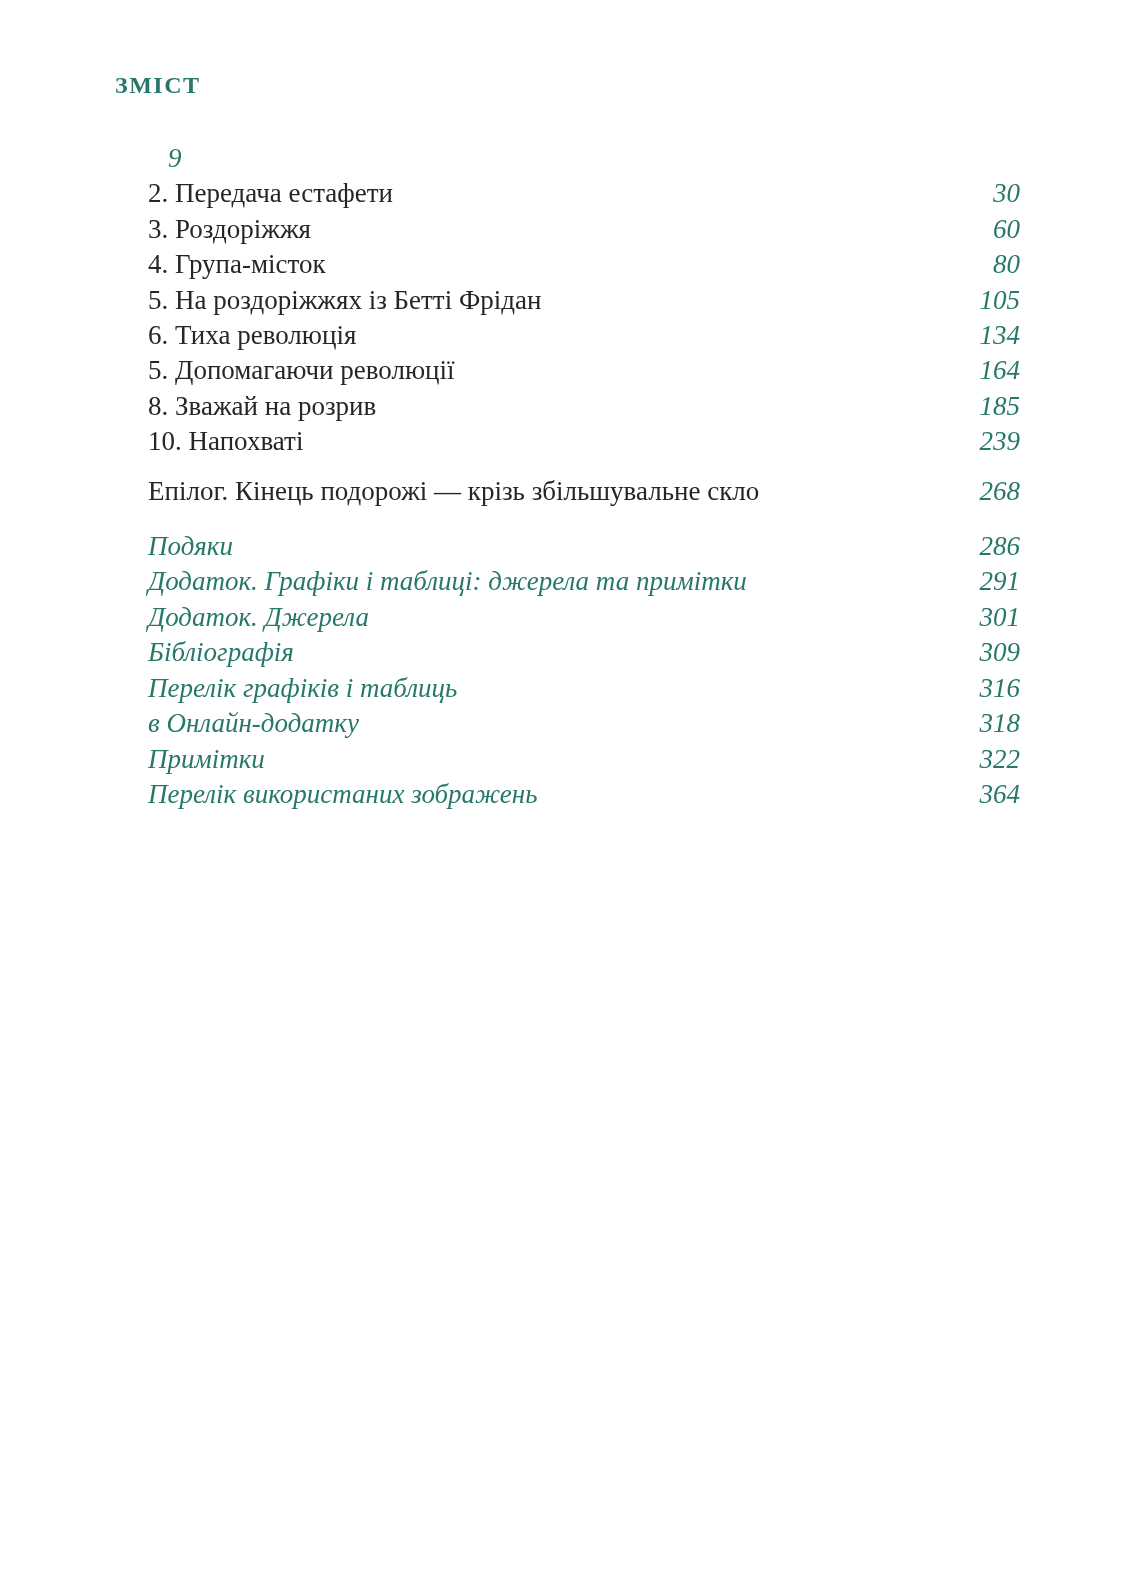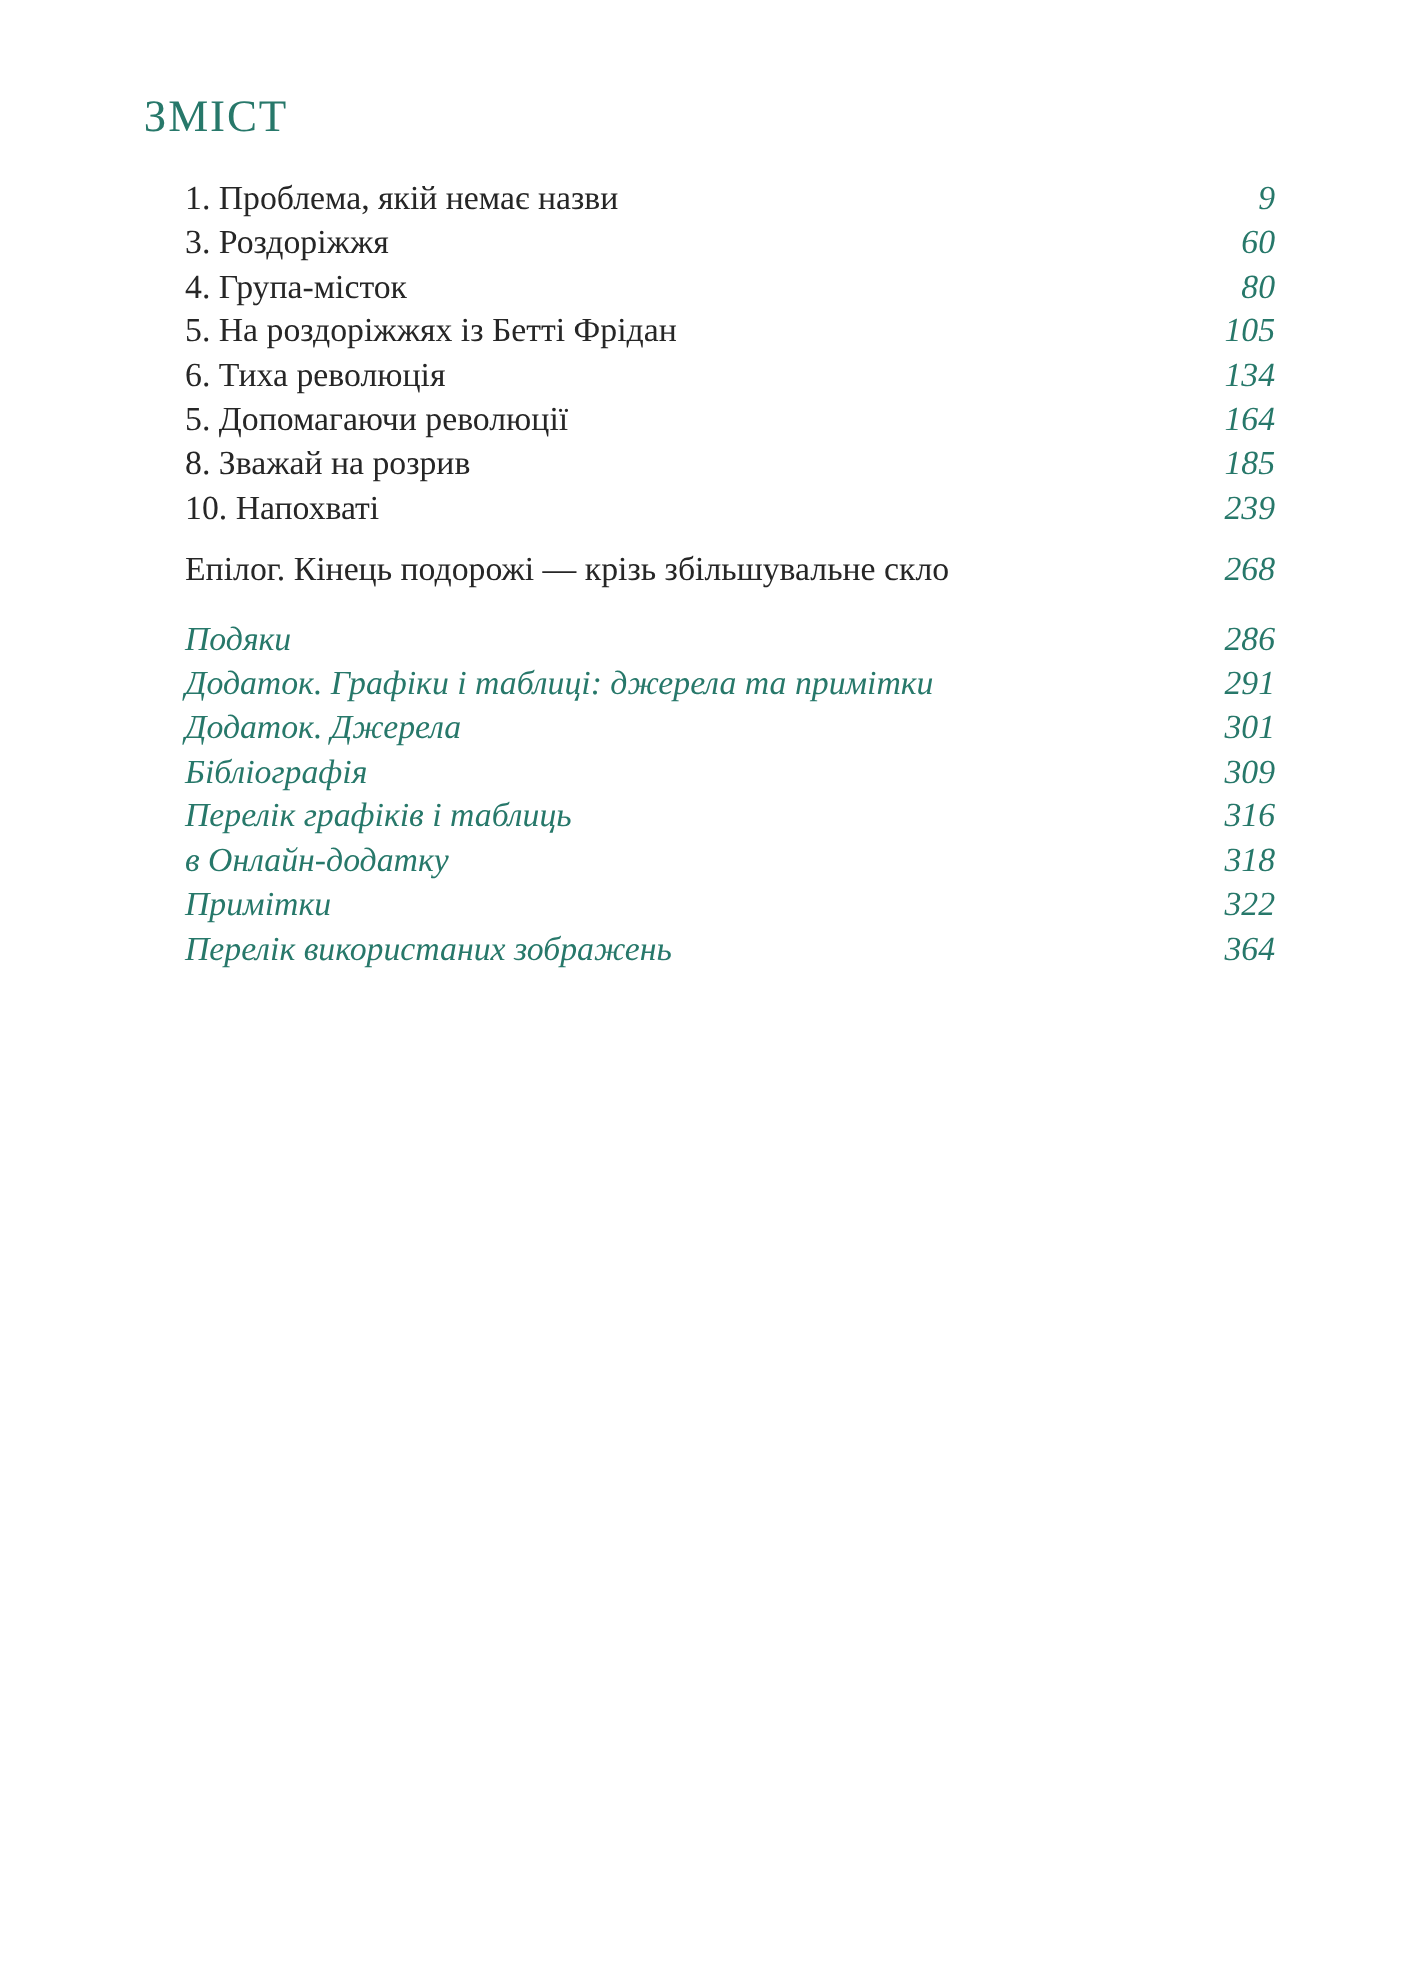--- a/index.html
+++ b/index.html
@@ -19,22 +19,22 @@
     position: absolute;
     left: 0; top: 0;
     width: 1142px;
     height: 1575px;
     background: #ffffff;
   }
   .title {
     position: absolute;
     left: 115px;
     top: 72px;
-    font-size: 36px;
-    font-weight: normal;
+    font-size: 24px;
+    font-weight: bold;
     letter-spacing: 1.5px;
     color: var(--green);
   }
   .toc {
     position: absolute;
     left: 148px;
     top: 141px;
     width: 872px;
   }
   .row {
@@ -63,24 +63,27 @@
 
 <div class="page">
 
   <h1 class="title">ЗМІСТ</h1>
 
   <div class="toc">
 
     <div class="section chapters">
 
         <div class="row">
-          <span class="label">1. Проблема, якій немає назви</span>
           <span class="pagenum">9</span>
         </div>
 
+        <div class="row">
+          <span class="label">2. Передача естафети</span>
+          <span class="pagenum">30</span>
+        </div>
 
         <div class="row">
           <span class="label">3. Роздоріжжя</span>
           <span class="pagenum">60</span>
         </div>
 
         <div class="row">
           <span class="label">4. Група-місток</span>
           <span class="pagenum">80</span>
         </div>

